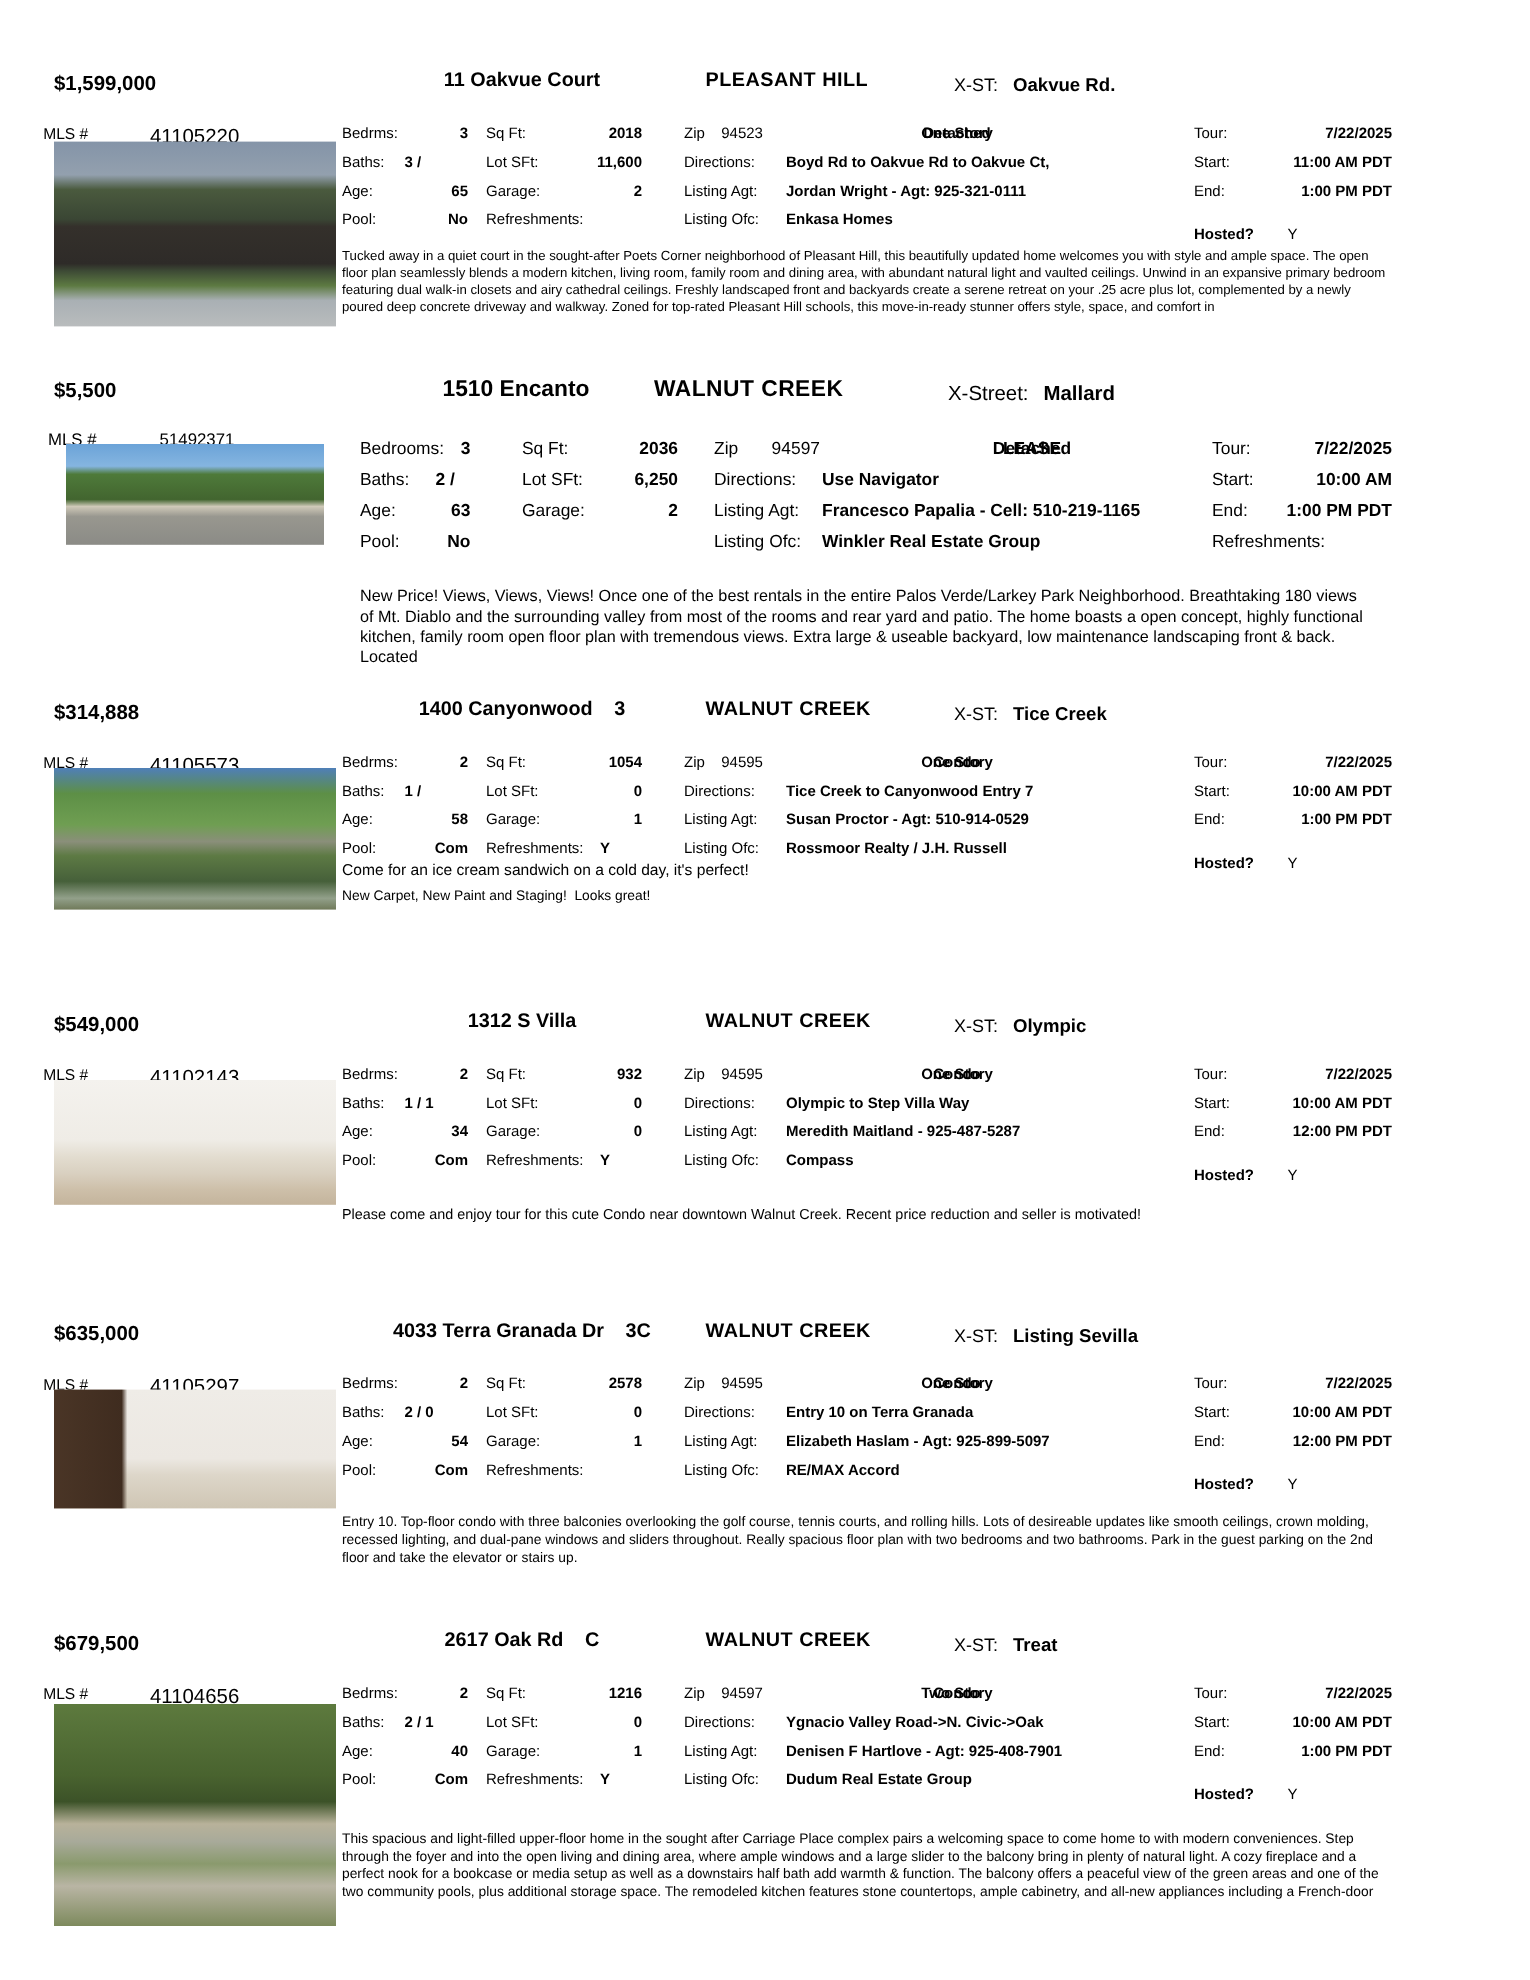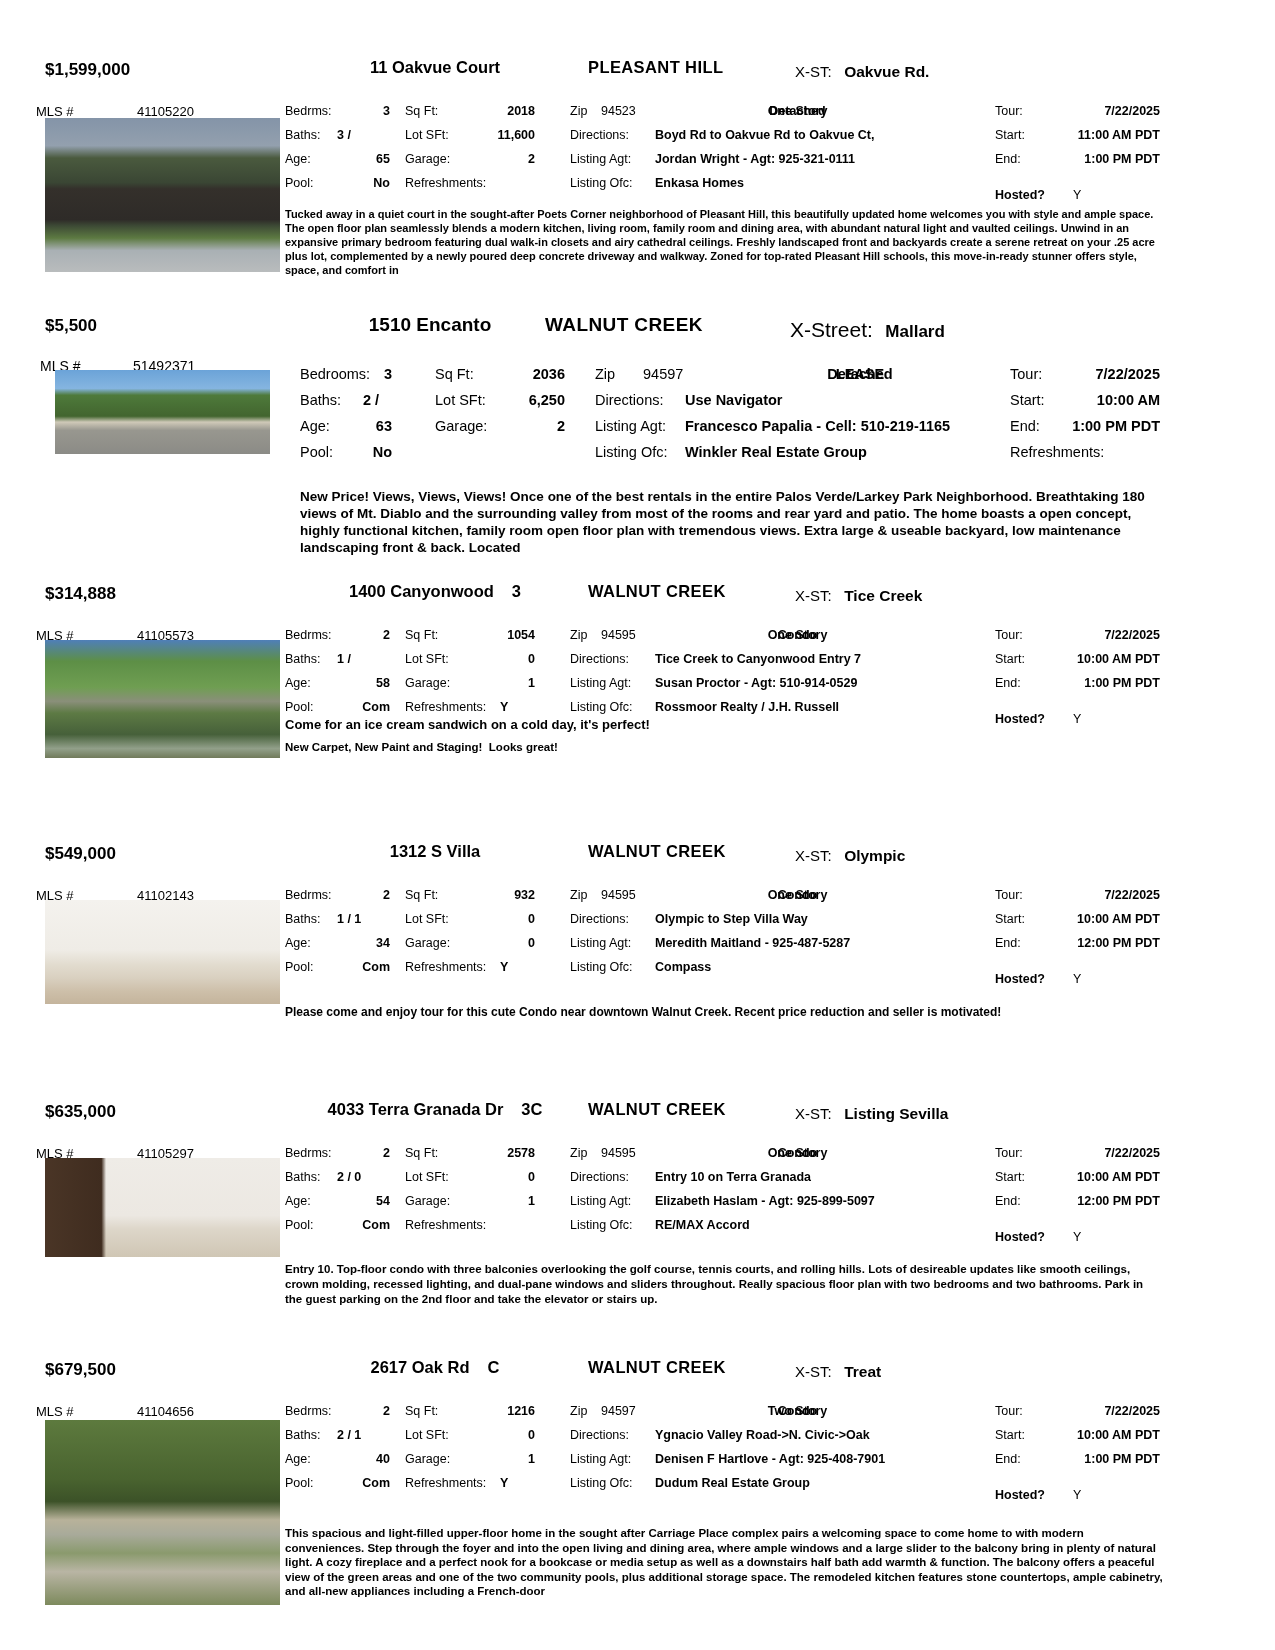--- a/index.html
+++ b/index.html
@@ -15,21 +15,21 @@
   .addr-box{position:absolute;left:290px;top:0;width:290px;display:inline-flex;
             justify-content:center;gap:18px;font-size:16.5px;font-weight:700;}
   .unit:empty{display:none}
   .city{position:absolute;left:588px;top:0;font-size:16.5px;font-weight:700;letter-spacing:.4px;}
   .xst{position:absolute;left:795px;top:5px;white-space:nowrap;text-align:right;}
   .xst-l{font-size:15px;}
   .xst-v{font-size:15.5px;font-weight:700;margin-left:8px;}
 
   
   .mls-l{position:absolute;left:36px;top:46px;font-size:13px;}
-  .mls-v{position:absolute;left:137px;top:46px;font-size:13px;}
+  .mls-v{position:absolute;left:125px;top:46px;font-size:17px;}
   .photo{position:absolute;left:45px;top:60px;width:235px;height:150px;}
   .photo-0{height:154px;background:
      linear-gradient(180deg,#8494a8 0%,#93a0ae 18%,#4a5a3e 26%,#3a4634 42%,#34302b 46%,#2e2b28 66%,#3d4a35 70%,#5d7a42 78%,#a9b0b4 86%,#b9bcbd 100%);}
   .variant-lease .photo{left:55px;width:215px;}
   .photo-1{top:56px;height:84px;background:
      linear-gradient(180deg,#6ba3d8 0%,#85b5e0 22%,#4e7a3a 30%,#42652f 55%,#cfc9b8 62%,#98978f 72%,#8b8b86 100%);}
   .photo-2{top:58px;height:118px;background:
      linear-gradient(180deg,#4f7fb8 0%,#5d8f46 18%,#6f9e52 40%,#8a8f7a 52%,#5d7a44 62%,#46603a 80%,#92a08a 92%,#707a5a 100%);}
   .photo-3{top:58px;height:104px;background:
      linear-gradient(180deg,#f4f2ee 0%,#efece6 48%,#e2dccf 62%,#d9d0c0 75%,#cdbfa9 88%,#c4b49c 100%);}
@@ -57,42 +57,42 @@
   .c3v{left:370px;width:500px;font-weight:700;}
   .c4l{left:710px}
   .c4v{left:710px;width:165px;text-align:right;font-weight:700;}
   .hosted-l{left:710px;font-weight:700;}
   .hosted-v{left:788px;}
 
   
   .variant-lease .head .addr-box{font-size:19px;left:280px;width:300px;text-align:center;}
   .variant-lease .head .city{font-size:19px;left:545px;}
   .variant-lease .head .xst{left:790px;top:4px;}
-  .variant-lease .head .xst-l{font-size:21px;}
+  .variant-lease .head .xst-l{font-size:17px;}
   .variant-lease .head .xst-v{font-size:17px;}
   .variant-lease .mls-l{left:40px;font-size:14px;top:44px;}
   .variant-lease .mls-v{left:133px;font-size:14px;top:44px;}
   .variant-lease .details{top:52px;font-size:14.5px;}
   .variant-lease .r2{top:26px}.variant-lease .r3{top:52px}
   .variant-lease .r4{top:78px}.variant-lease .r5{top:78px}
   .variant-lease .c1l{left:15px}
   .variant-lease .c1v{left:62px;width:45px;}
   .variant-lease .c1v-inline{left:78px;}
   .variant-lease .c2l{left:150px}
   .variant-lease .c2v{left:200px;width:80px;}
   .variant-lease .zip-l{left:310px}.variant-lease .zip-v{left:358px}
   .variant-lease .c3l{left:310px}
   .variant-lease .c3v{left:400px;width:470px;}
   .variant-lease .type{left:430px;width:290px;}
   .variant-lease .c4l{left:725px}
   .variant-lease .c4v{left:725px;width:150px;}
   .variant-lease .hosted-l{left:725px;font-weight:400;}
 
   
-  .desc,.desc2{position:absolute;left:285px;width:878px;font-weight:700;
+  .desc,.desc2{position:absolute;left:285px;width:878px;font-weight:400;
                font-size:11px;line-height:14px;white-space:pre-wrap;}
   .desc:empty,.desc2:empty{display:none}
   .listing-0 .desc{top:149px;}
   .listing-1 .desc{top:174px;left:300px;width:845px;font-size:13.5px;line-height:17px;}
   .listing-2 .desc{top:136px;font-size:13px;}
   .listing-2 .desc2{top:158px;font-size:11.5px;}
   .listing-3 .desc{top:163px;font-size:12px;}
   .listing-4 .desc{top:162px;font-size:11.5px;line-height:15px;}
   .listing-5 .desc{top:168px;font-size:11.5px;line-height:14.5px;}
 </style>

